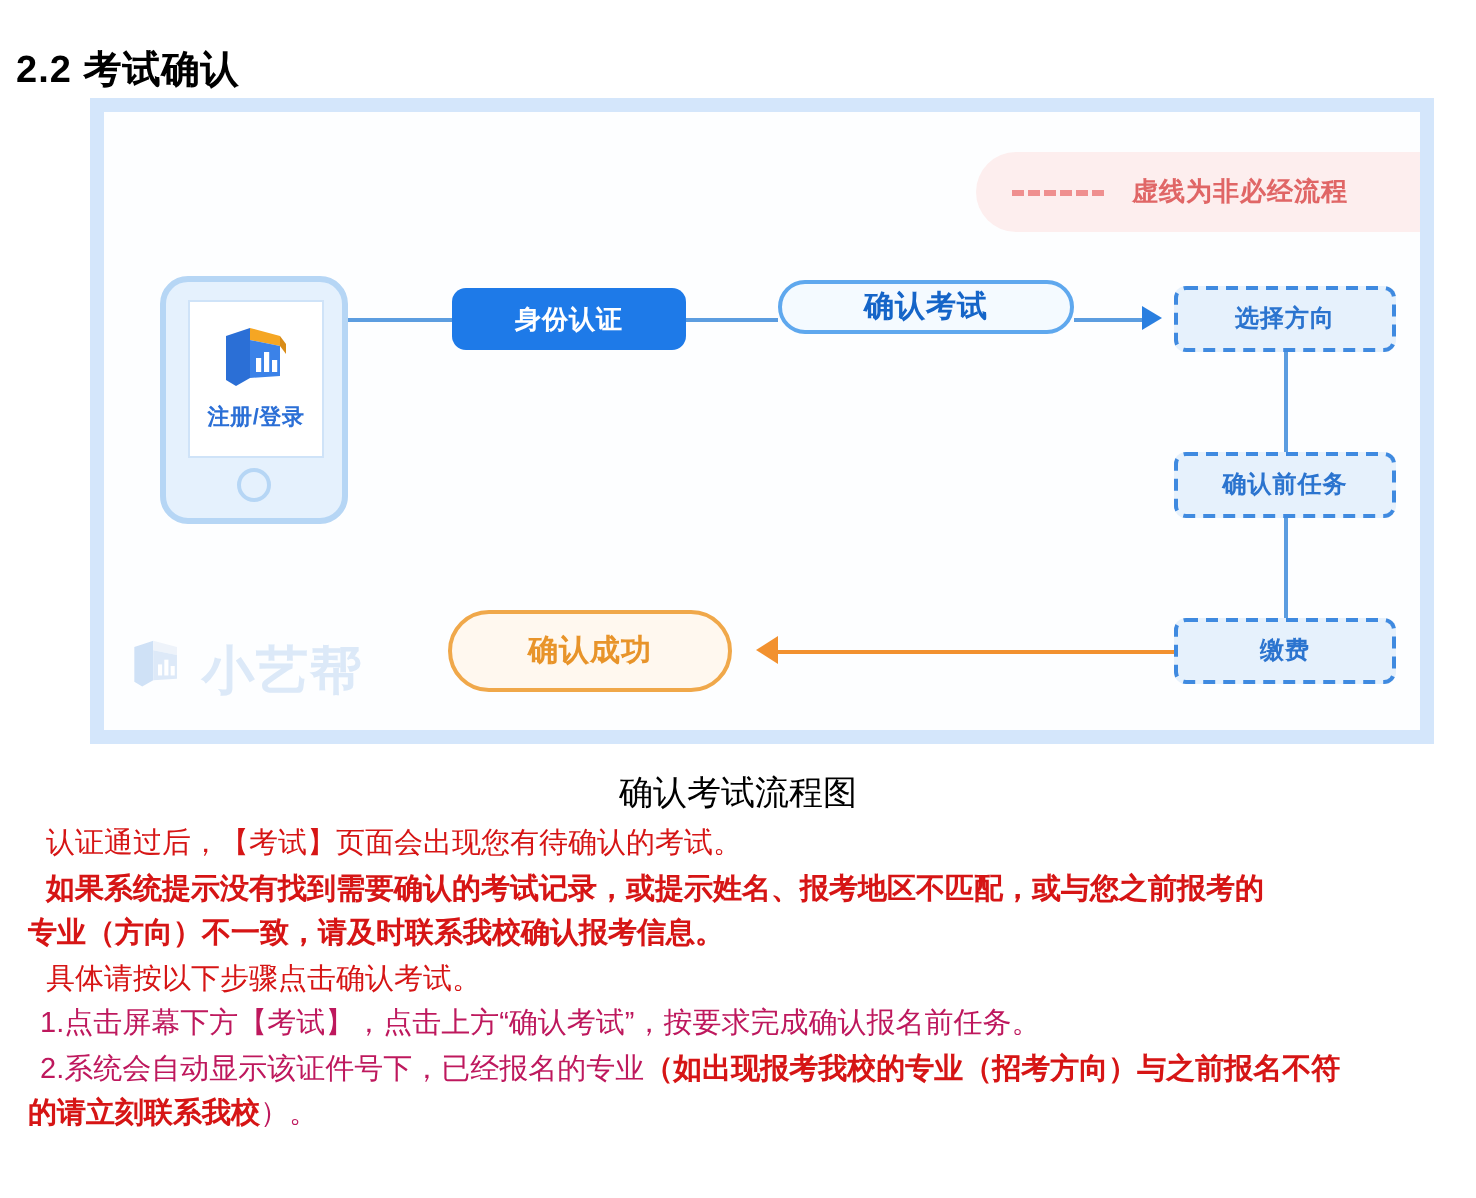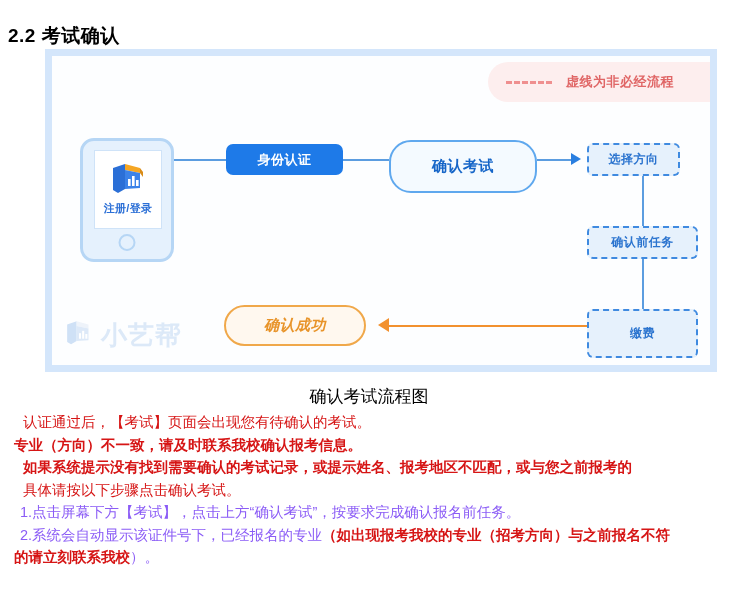--- a/index.html
+++ b/index.html
@@ -39,21 +39,21 @@
   .diagram-inner {
     position: absolute;
     inset: 0;
     overflow: hidden;
   }
 
   
   .legend-pill {
     position: absolute;
     right: 0px;
-    top: 6px;
+    top: 20px;
     width: 222px;
     height: 40px;
     background: #fdeeee;
     border-radius: 20px 0 0 20px;
     display: flex;
     align-items: center;
     padding-left: 18px;
     box-sizing: border-box;
   }
   .legend-dash {
@@ -144,21 +144,20 @@
     border: 2px dashed #3f8ae0;
     border-radius: 6px;
     font-size: 12px;
   }
   .node-pill-orange {
     background: #fff8ef;
     color: #e8942a;
     border: 2px solid #f0a84a;
     border-radius: 24px;
     font-size: 15px;
-    font-style: italic;
   }
 
   
   .line {
     position: absolute;
     background: #5c9de0;
   }
   .line-h { height: 2px; }
   .line-v { width: 2px; }
   .line-orange { background: #f2912f; }
@@ -217,21 +216,21 @@
   .p-line {
     font-size: 14.5px;
     line-height: 22.5px;
     color: #d61515;
     white-space: nowrap;
   }
   .p-indent { padding-left: 23px; }
   .p-indent2 { padding-left: 20px; }
   .p-flush { padding-left: 14px; }
   .bold { font-weight: bold; }
-  .blackpar { color: #8b5cf6; font-weight: normal; }
+  .blackpar { color: #be185d; font-weight: normal; }
 </style>
 </head>
 <body>
 
 <div class="page-title">2.2 考试确认</div>
 
 <div class="diagram-panel">
   <div class="diagram-inner">
 
     <div class="legend-pill">
@@ -258,40 +257,40 @@
     </div>
 
     <div class="line line-h" style="left:122px; top:103px; width:52px;"></div>
 
     <div class="node node-solid-blue" style="left:174px; top:88px; width:117px; height:31px;">
       <span>身份认证</span>
     </div>
 
     <div class="line line-h" style="left:291px; top:103px; width:46px;"></div>
 
-    <div class="node node-pill-blue" style="left:337px; top:84px; width:148px; height:53px;">
+    <div class="node node-pill-blue" style="left:337px; top:84px; width:148px; height:27px;">
       <span>确认考试</span>
     </div>
 
     <div class="line line-h" style="left:485px; top:103px; width:34px;"></div>
     <div class="arrow-right" style="left:519px; top:97px;"></div>
 
-    <div class="node node-dashed" style="left:535px; top:87px; width:93px; height:33px;">
+    <div class="node node-dashed" style="left:535px; top:87px; width:111px; height:33px;">
       <span>选择方向</span>
     </div>
 
     <div class="line line-v" style="left:590px; top:120px; height:50px;"></div>
 
     <div class="node node-dashed" style="left:535px; top:170px; width:111px; height:33px;">
       <span>确认前任务</span>
     </div>
 
     <div class="line line-v" style="left:590px; top:203px; height:50px;"></div>
 
-    <div class="node node-dashed" style="left:535px; top:253px; width:111px; height:49px;align-items:center;">
+    <div class="node node-dashed" style="left:535px; top:253px; width:111px; height:33px;align-items:center;">
       <span>缴费</span>
     </div>
 
     <div class="line line-h line-orange" style="left:337px; top:269px; width:198px;"></div>
     <div class="arrow-left" style="left:326px; top:262px;"></div>
 
     <div class="node node-pill-orange" style="left:172px; top:249px; width:142px; height:41px;">
       <span>确认成功</span>
     </div>
 
@@ -311,23 +310,23 @@
 
   </div>
 </div>
 
 <div class="caption">确认考试流程图</div>
 
 <div class="body-text">
 
   <div class="p-line p-indent">认证通过后，【考试】页面会出现您有待确认的考试。</div>
 
+  <div class="p-line p-indent bold">如果系统提示没有找到需要确认的考试记录，或提示姓名、报考地区不匹配，或与您之前报考的</div>
+
   <div class="p-line p-flush bold">专业（方向）不一致，请及时联系我校确认报考信息。</div>
-
-  <div class="p-line p-indent bold">如果系统提示没有找到需要确认的考试记录，或提示姓名、报考地区不匹配，或与您之前报考的</div>
 
   <div class="p-line p-indent">具体请按以下步骤点击确认考试。</div>
 
   <div class="p-line p-indent2 blackpar">1.点击屏幕下方【考试】，点击上方“确认考试”，按要求完成确认报名前任务。</div>
 
   <div class="p-line p-indent2">
     <span class="blackpar">2.系统会自动显示该证件号下，已经报名的专业</span><span class="bold">（如出现报考我校的专业（招考方向）与之前报名不符</span>
   </div>
 
   <div class="p-line p-flush">

